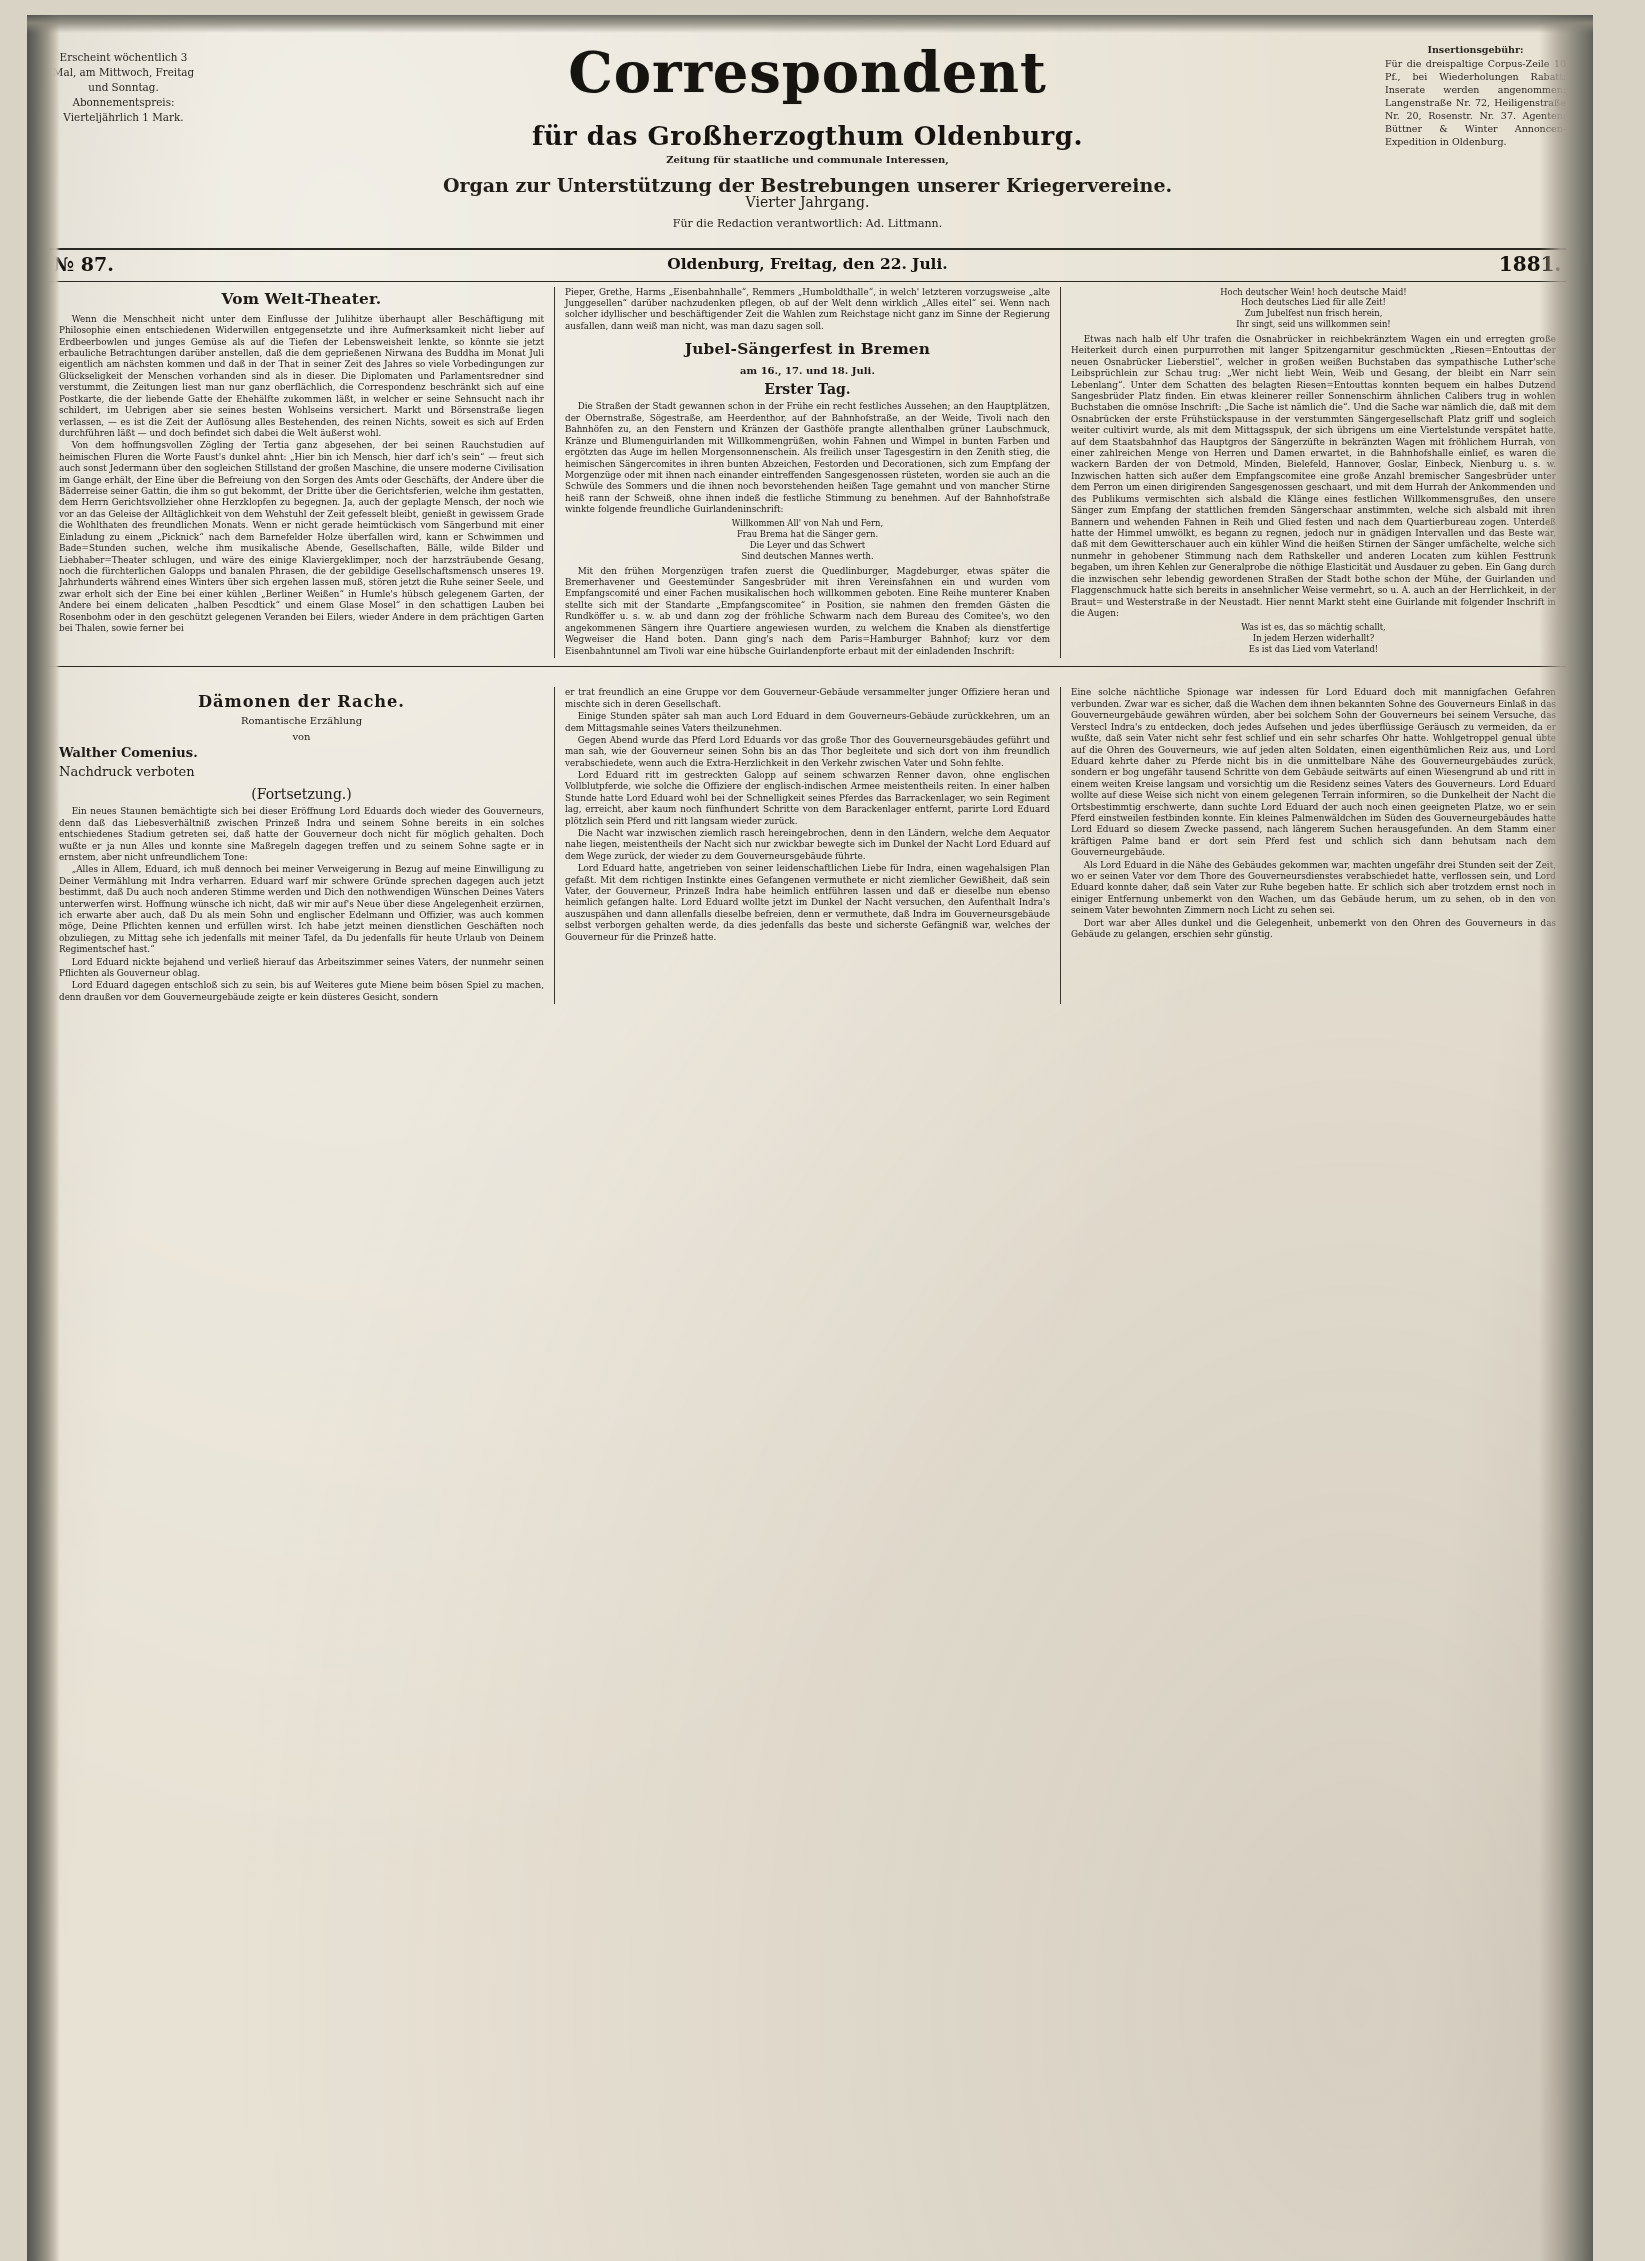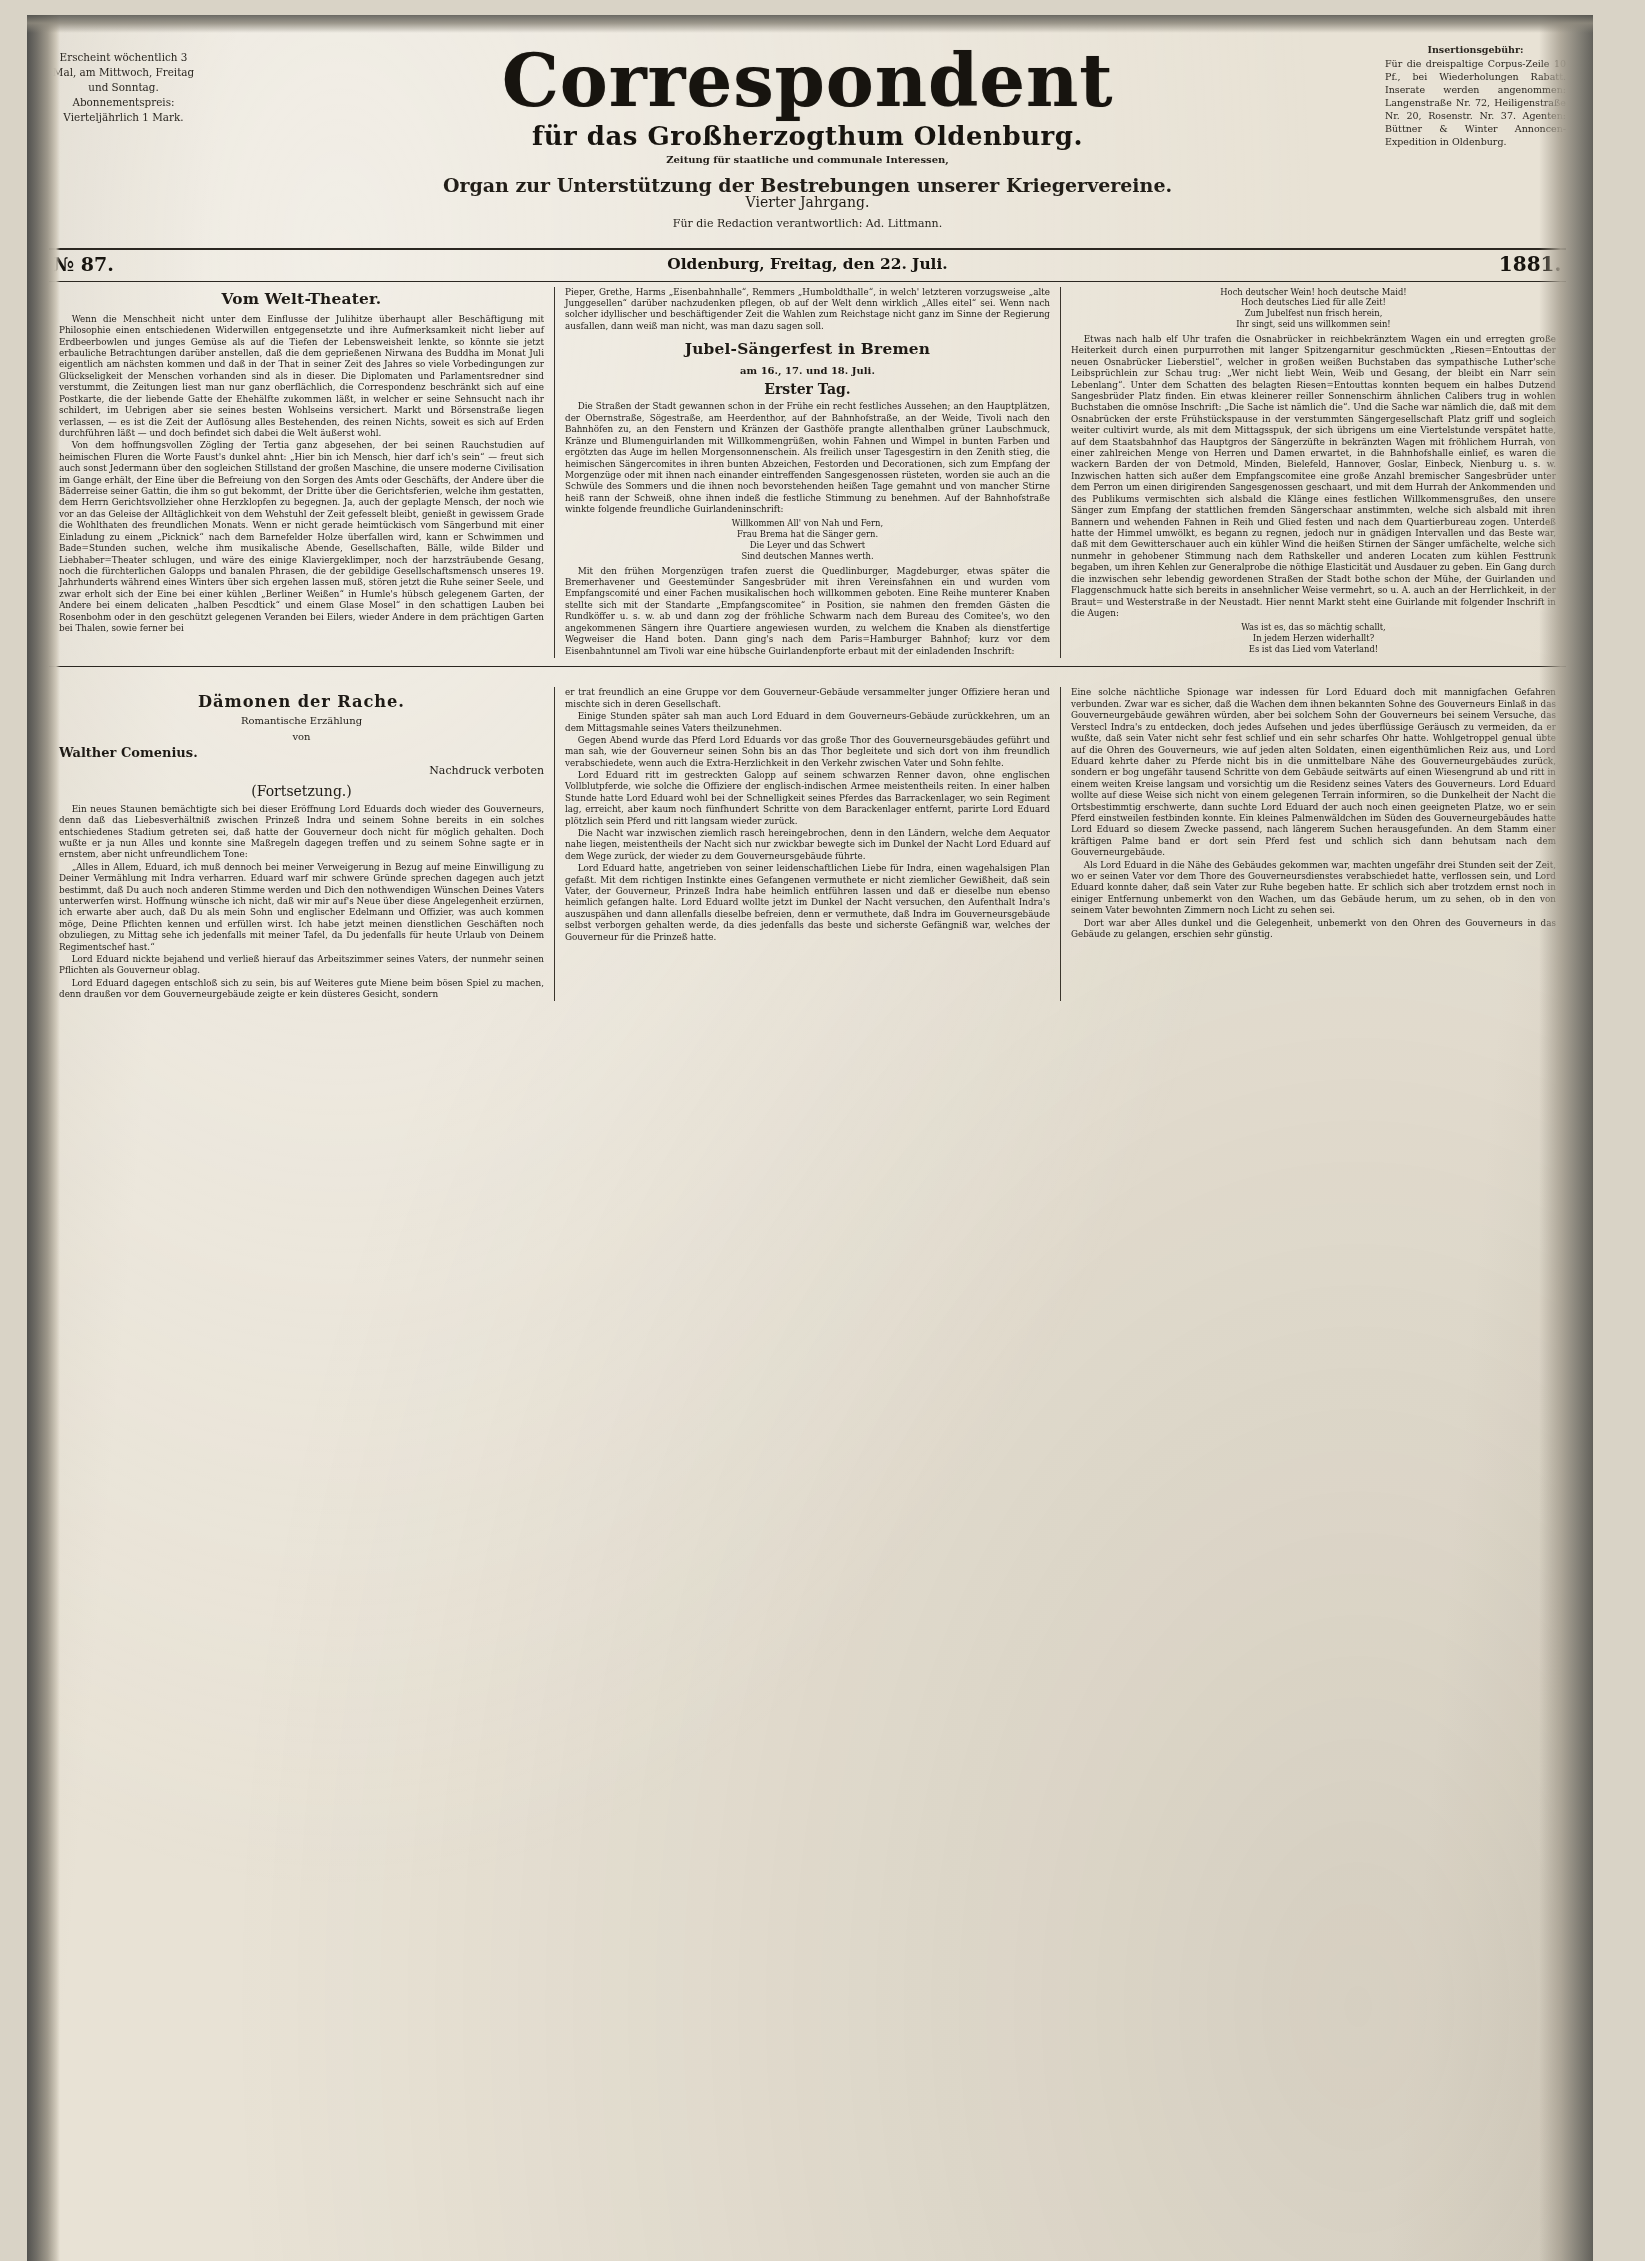--- a/index.html
+++ b/index.html
@@ -55,21 +55,21 @@
   .mh-right{
     position:absolute;right:0;top:12.7px;width:181px;
     font-size:9.5px;line-height:1.38;color:#2b2721;text-align:justify;
   }
   .mh-right .hd{font-weight:bold;text-align:center;display:block;}
   .title{
     position:absolute;left:50%;transform:translateX(-50%);
     top:13.6px;width:1040px;text-align:center;
     font-family:"DejaVu Serif", serif;
     font-weight:bold;
-    font-size:72px;
+    font-size:56px;
     letter-spacing:0.9px;
     color:#17140f;
     line-height:1.02;
     text-shadow:0 0 0.9px rgba(0,0,0,.35);
   }
   .subtitle{
     position:absolute;left:50%;transform:translateX(-50%);
     top:90px;width:1085px;text-align:center;
     font-weight:bold;font-size:26px;color:#17140f;letter-spacing:0.5px;
   }
@@ -121,21 +121,21 @@
   .colhead{
     text-align:center;font-weight:bold;font-size:15.4px;margin:2.7px 0 4.5px 0;letter-spacing:0.2px;
   }
   .center{text-align:center;}
   .bold{font-weight:bold;}
   .verse{
     text-align:center;font-size:8.4px;line-height:1.3;margin:2.7px 0 3.6px 0;
   }
   .byline{text-align:left;font-weight:bold;font-size:13px;margin:0.9px 0 1.8px;}
   .subhead{text-align:center;font-size:10px;margin:0.9px 0 2.7px;}
-  .tiny-right{text-align:right;font-size:11px;margin:1.8px 0 3.6px;}
+  .tiny-right{text-align:left;font-size:13px;margin:1.8px 0 3.6px;}
   .tiny-center{text-align:center;font-size:14px;margin:2.7px 0 3.6px;}
   .feuilleton-title{
     text-align:center;font-weight:bold;font-size:16.3px;letter-spacing:0.9px;margin:3.6px 0 1.8px;
   }
   .bigrule{height:1.8px;background:#2b2721;margin:7.2px 0 2.7px;}
 </style>
 </head>
 <body>
 
 <div id="page">

